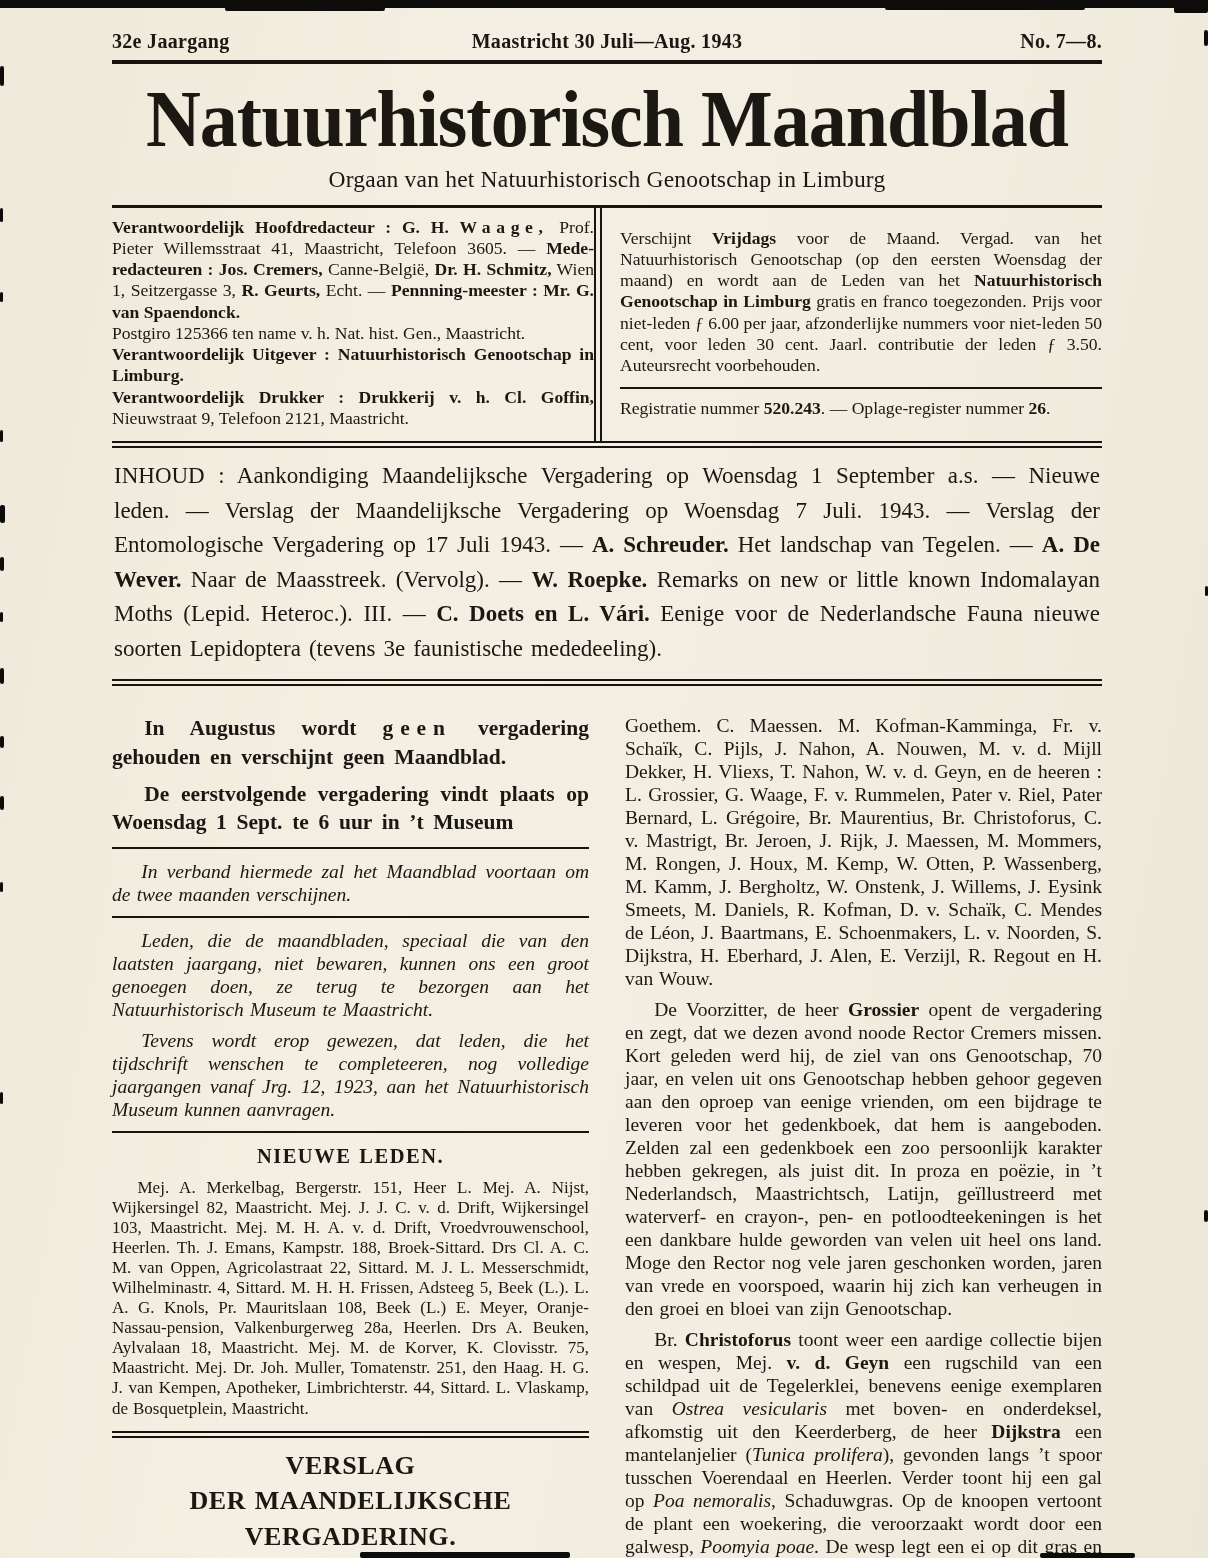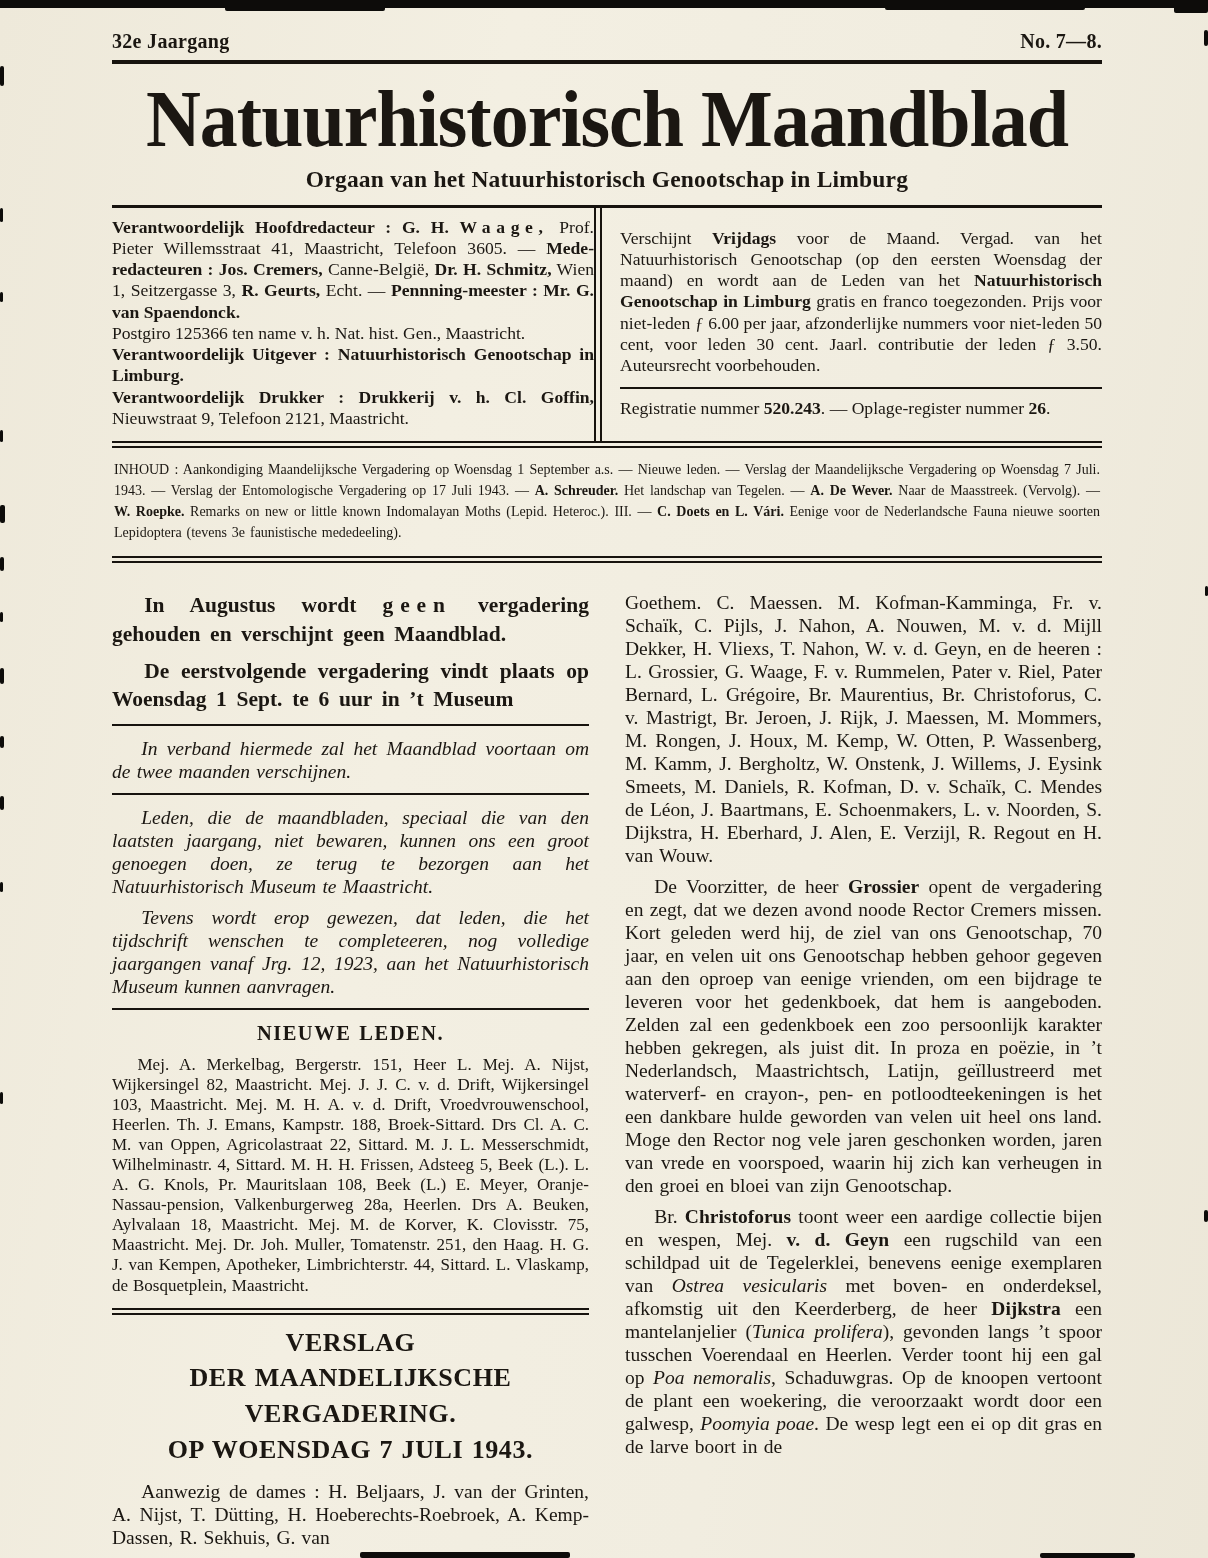--- a/index.html
+++ b/index.html
@@ -23,33 +23,33 @@
   .meta-row .m-left { flex:1 1 0; text-align:left; }
   .meta-row .m-center { flex:2 1 0; text-align:center; }
   .meta-row .m-right { flex:1 1 0; text-align:right; }
   .rule { border-top:3px solid #17130e; }
   .rule-under-meta { border-top:4px solid #17130e; margin-top:7px; }
   h1.mag-title {
     margin:14px 0 4px; text-align:center; font-weight:bold;
     font-size:76px; line-height:1.02; letter-spacing:-1px; white-space:nowrap;
     transform:scaleY(1.06); transform-origin:center top;
   }
-  h2.mag-subtitle { margin:10px 0 12px; text-align:center; font-weight:bold; font-size:23.5px; letter-spacing:0.2px; }
+  h2.mag-subtitle { margin:10px 0 12px; text-align:center; font-weight:normal; font-size:23.5px; letter-spacing:0.2px; }
 
   
   .colophon { display:flex; align-items:stretch; padding:9px 0 12px; font-size:17.6px; line-height:1.21; text-align:justify; }
   .colophon p { margin:0; }
   .colophon .c-left { flex:1 1 0; }
   .colophon .c-right { flex:1 1 0; padding-left:18px;margin-top:11px; }
   .vdivider { width:4px; border-left:2.5px solid #17130e; border-right:2.5px solid #17130e; margin:-9px 0 -12px; }
   .c-right .reg-rule { border-top:2.5px solid #17130e; margin:11px 0 9px; }
   .double-rule { height:3px; border-top:2.5px solid #17130e; border-bottom:2.5px solid #17130e; }
 
   
-  .inhoud { font-size:14px; line-height:1.5; text-align:justify; padding:11px 2px 13px; word-spacing:0.1em; }
+  .inhoud { font-size:23px; line-height:1.5; text-align:justify; padding:11px 2px 13px; word-spacing:0.1em; }
   .inhoud p { margin:0; }
 
   
   .body-cols { display:flex; gap:36px; padding-top:20px; }
   .bcol { flex:1 1 0; font-size:19.5px; line-height:1.18; text-align:justify; word-spacing:0.07em; }
   .bcol p { margin:8px 0 5px; }
   .indent { text-indent:1.5em; }
   .ann { font-weight:bold; font-size:21.5px; line-height:1.32; word-spacing:0.2em; margin-bottom:9px !important; }
   .it { font-style:italic; }
   .col-rule { border-top:2.5px solid #17130e; margin:10px 0 11px; }
@@ -84,20 +84,21 @@
   <div class="artifact" style="left:1205px;top:586px;width:3px;height:10px;"></div>
   <div class="artifact" style="left:1204px;top:1210px;width:4px;height:12px;"></div>
   <div class="artifact" style="left:360px;top:1552px;width:210px;height:6px;"></div>
   <div class="artifact" style="left:1040px;top:1553px;width:95px;height:5px;"></div>
 
   <div class="content">
 
     <header>
       <div class="meta-row">
         <span class="m-left">32e Jaargang</span>
+        <span class="m-center">Maastricht 30 Juli—Aug. 1943</span>
         <span class="m-right">No. 7—8.</span>
       </div>
       <div class="rule rule-under-meta"></div>
       <h1 class="mag-title">Natuurhistorisch Maandblad</h1>
       <h2 class="mag-subtitle">Orgaan van het Natuurhistorisch Genootschap in Limburg</h2>
     </header>
 
     <div class="rule"></div>
 
     <section class="colophon">

